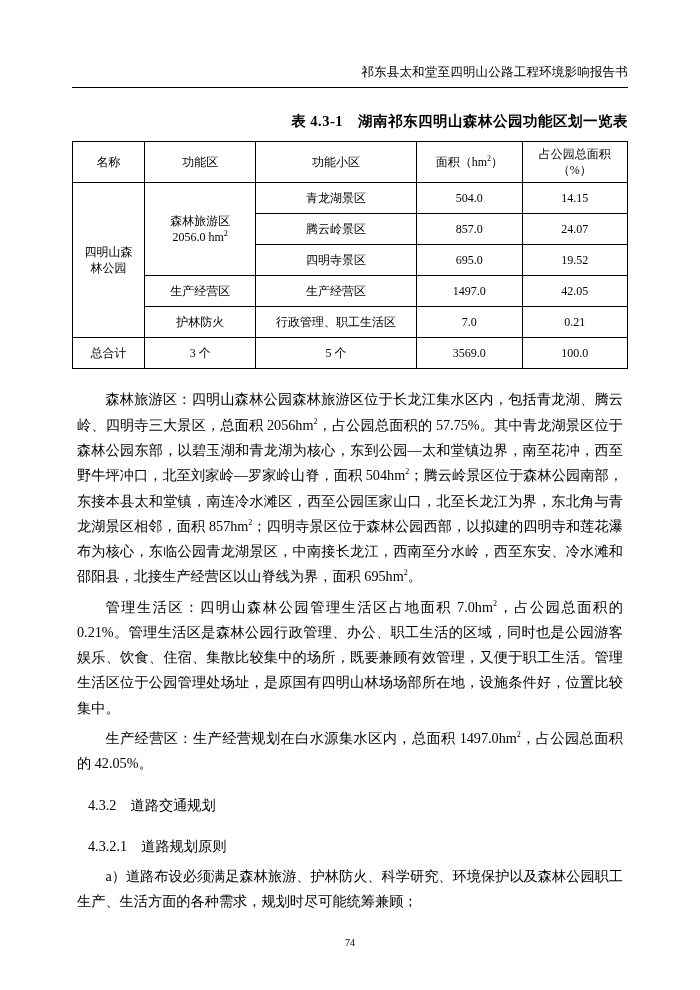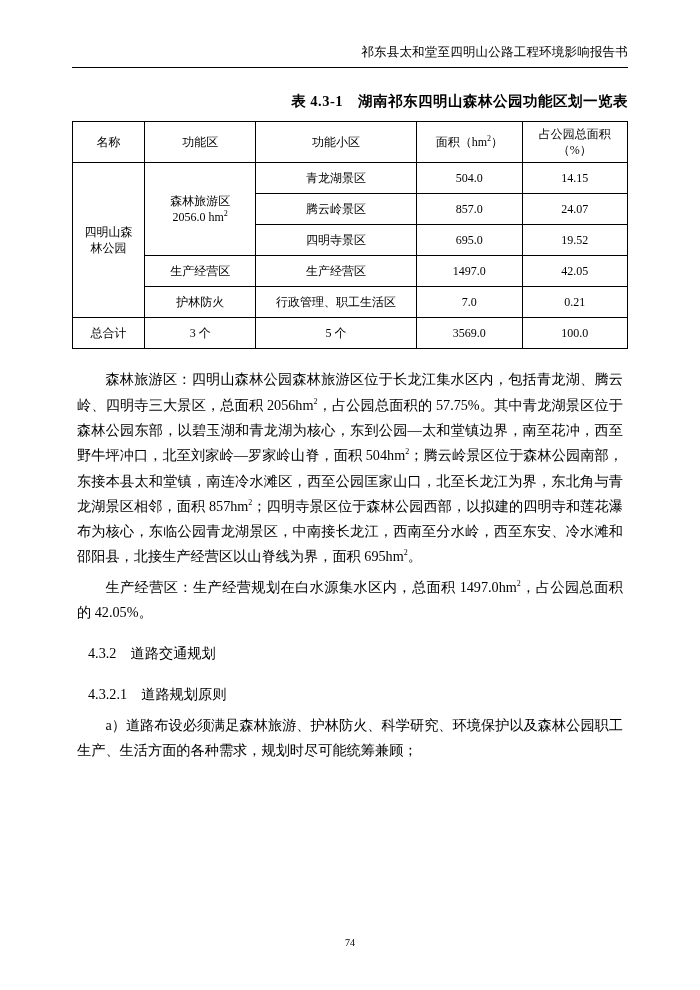--- a/index.html
+++ b/index.html
@@ -18,21 +18,21 @@
   .page {
     position: relative;
     width: 700px;
     height: 990px;
     box-sizing: border-box;
     padding: 0 72px;
   }
   .header {
     text-align: right;
     font-size: 12.5px;
-    padding-top: 44px;
+    padding-top: 64px;
     letter-spacing: 0.2px;
   }
   .header-rule {
     border-bottom: 1px solid #000;
     margin-top: 6px;
   }
   .table-caption {
     text-align: right;
     font-weight: bold;
     font-size: 14.5px;
@@ -158,20 +158,21 @@
         <td>3569.0</td>
         <td>100.0</td>
       </tr>
     </tbody>
   </table>
 
   <div class="content">
 
     <p class="body-text"><span>森林旅游区：四明山森林公园森林旅游区位于长龙江集水区内，包括青龙湖、腾云岭、四明寺三大景区，总面积 2056hm</span><sup>2</sup><span>，占公园总面积的 57.75%。其中青龙湖景区位于森林公园东部，以碧玉湖和青龙湖为核心，东到公园—太和堂镇边界，南至花冲，西至野牛坪冲口，北至刘家岭—罗家岭山脊，面积 504hm</span><sup>2</sup><span>；腾云岭景区位于森林公园南部，东接本县太和堂镇，南连冷水滩区，西至公园匡家山口，北至长龙江为界，东北角与青龙湖景区相邻，面积 857hm</span><sup>2</sup><span>；四明寺景区位于森林公园西部，以拟建的四明寺和莲花瀑布为核心，东临公园青龙湖景区，中南接长龙江，西南至分水岭，西至东安、冷水滩和邵阳县，北接生产经营区以山脊线为界，面积 695hm</span><sup>2</sup><span>。</span></p>
 
+    <p class="body-text"><span>管理生活区：四明山森林公园管理生活区占地面积 7.0hm</span><sup>2</sup><span>，占公园总面积的 0.21%。管理生活区是森林公园行政管理、办公、职工生活的区域，同时也是公园游客娱乐、饮食、住宿、集散比较集中的场所，既要兼顾有效管理，又便于职工生活。管理生活区位于公园管理处场址，是原国有四明山林场场部所在地，设施条件好，位置比较集中。</span></p>
 
     <p class="body-text"><span>生产经营区：生产经营规划在白水源集水区内，总面积 1497.0hm</span><sup>2</sup><span>，占公园总面积的 42.05%。</span></p>
 
     <p class="sec-head">4.3.2　道路交通规划</p>
 
 
     <p class="sec-head">4.3.2.1　道路规划原则</p>
 
     <p class="body-text">a）道路布设必须满足森林旅游、护林防火、科学研究、环境保护以及森林公园职工生产、生活方面的各种需求，规划时尽可能统筹兼顾；</p>
 

